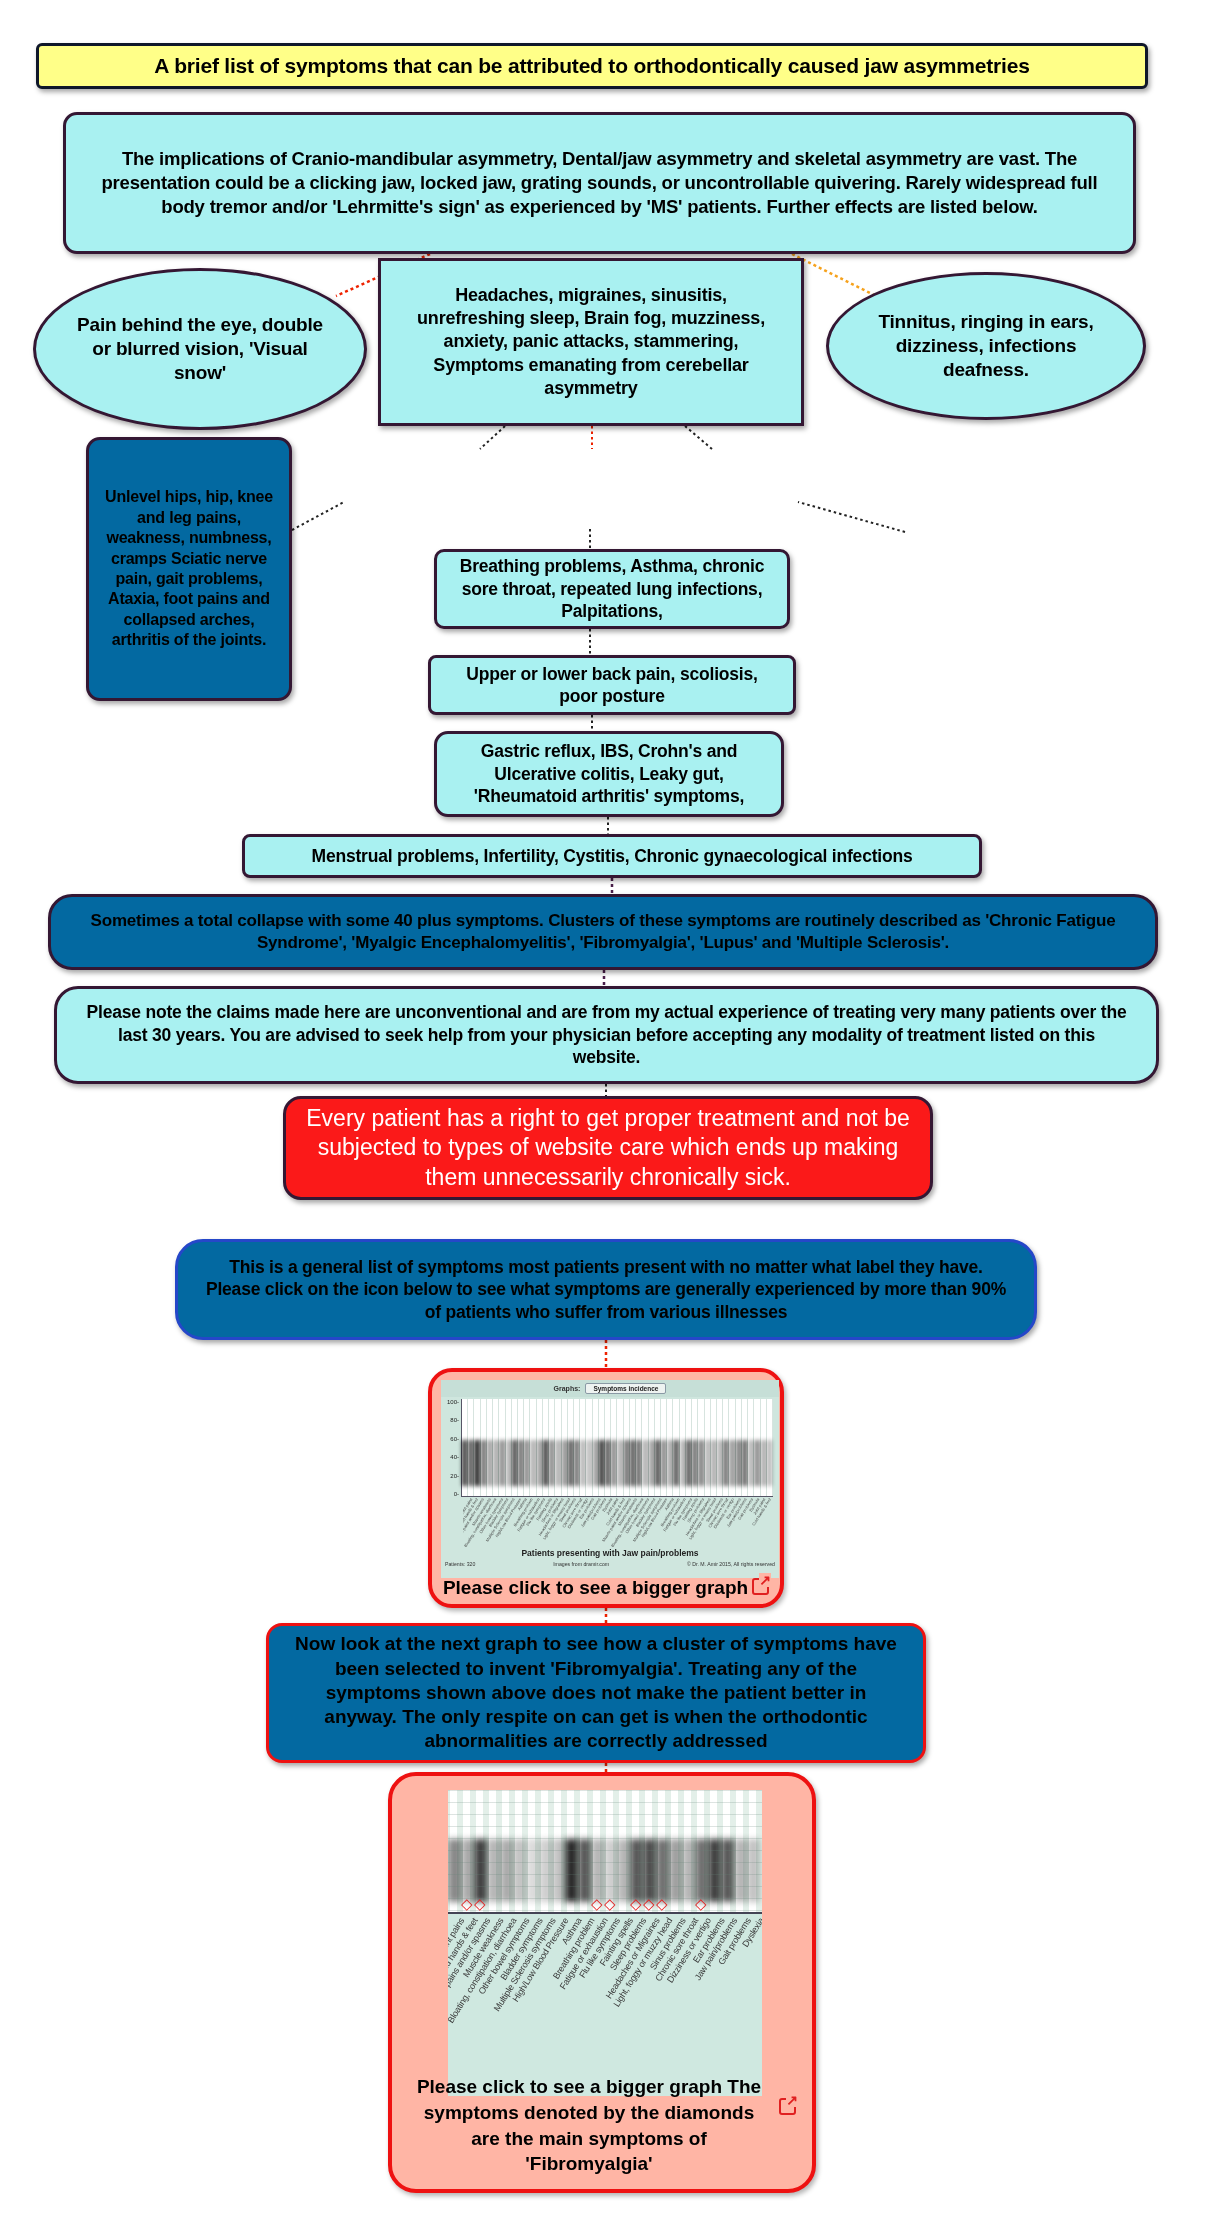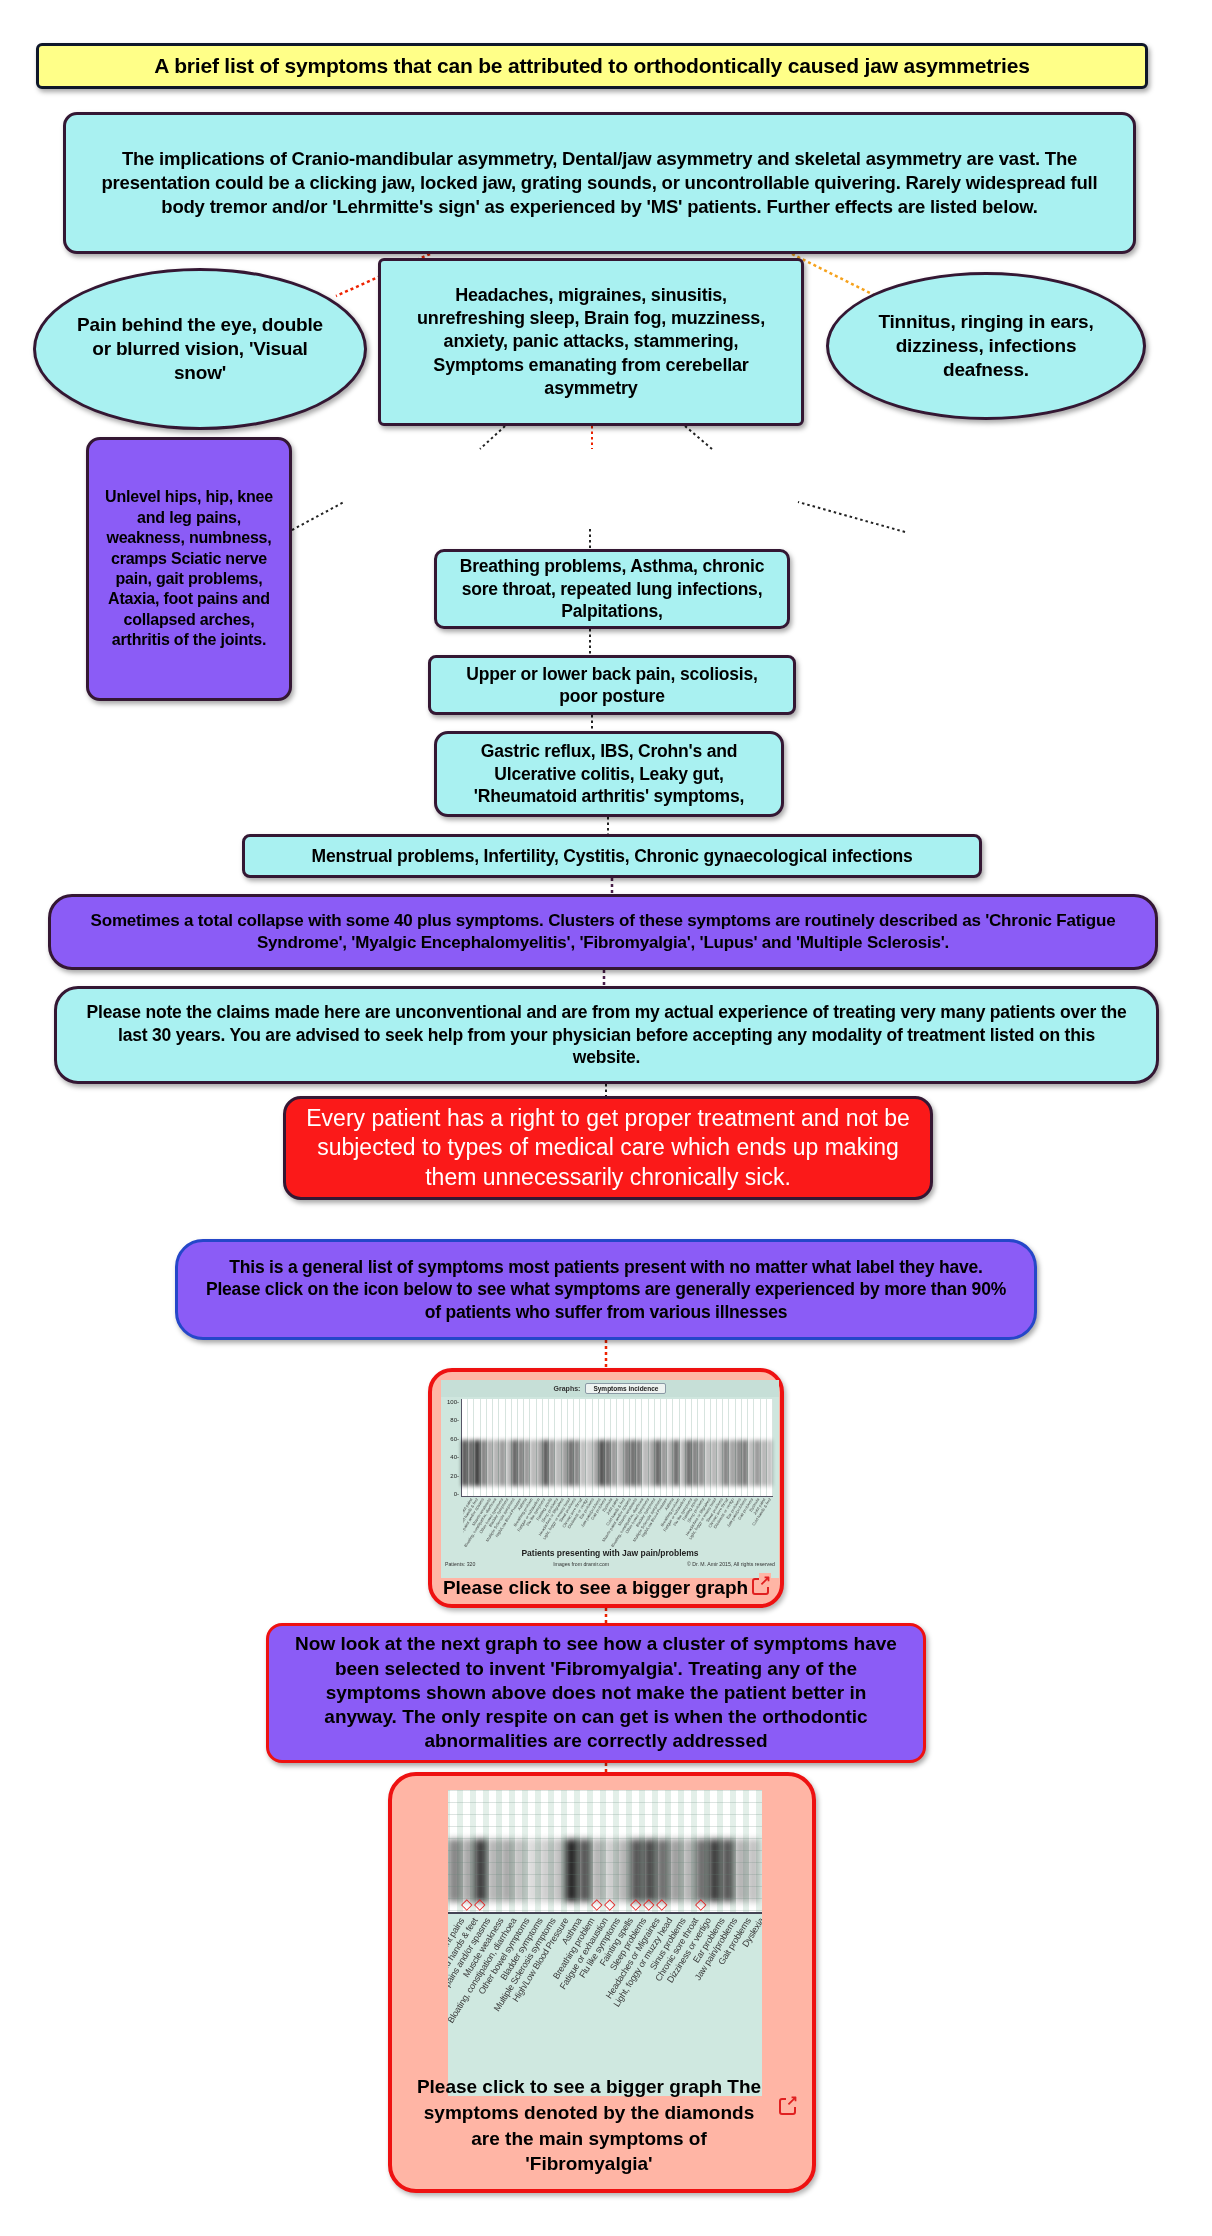--- a/index.html
+++ b/index.html
@@ -3,21 +3,21 @@
 <meta charset="utf-8">
 <style>
   html,body{margin:0;padding:0;background:#ffffff;}
   #wrap{position:relative;width:1212px;height:2236px;background:#ffffff;
         font-family:"Liberation Sans",sans-serif;color:#000;overflow:hidden;}
   svg.connectors{position:absolute;left:0;top:0;z-index:0;}
   .node{position:absolute;box-sizing:border-box;display:flex;align-items:center;justify-content:center;
         text-align:center;font-weight:bold;z-index:1;line-height:1.28;letter-spacing:-0.2px;
         box-shadow:2px 3px 5px rgba(0,0,0,0.35);}
   .cyan{background:#a9f1f1;border:3px solid #341733;border-radius:14px;}
-  .yellow{background:#8b5cf6;border:3px solid #341733;border-radius:14px;}
+  .yellow{background:#0369a1;border:3px solid #341733;border-radius:14px;}
   .ellipse{background:#a9f1f1;border:3px solid #341733;border-radius:50%;}
   .titlebox{background:#ffff88;border:3px solid #0f172a;border-radius:6px;font-size:21px;}
   .redbox{background:#fb1919;border:3px solid #341733;border-radius:18px;color:#fff;
           font-weight:400;font-size:23px;letter-spacing:0;}
   .bluebord{border:3px solid #2547c9;border-radius:16px;}
   .redbord{border:3px solid #ee1111;border-radius:16px;}
   .graphcard{position:absolute;box-sizing:border-box;background:#ffb5a5;border:4px solid #ee1111;
              border-radius:24px;z-index:1;box-shadow:2px 3px 5px rgba(0,0,0,0.3);}
   
   .g1panel{position:absolute;left:9px;top:8px;width:338px;height:198px;background:#cfe6de;overflow:hidden;}
@@ -86,41 +86,41 @@
     <line x1="606" y1="1608" x2="606" y2="1625" stroke="#ee2200" stroke-width="2.5" stroke-dasharray="3 3"></line>
     <line x1="606" y1="1763" x2="606" y2="1774" stroke="#ee2200" stroke-width="2.5" stroke-dasharray="3 3"></line>
   </svg>
 
   <div class="node titlebox" style="left:36px;top:43px;width:1112px;height:46px;">A brief list of symptoms that can be attributed to orthodontically caused jaw asymmetries</div>
 
   <div class="node cyan" style="left:63px;top:112px;width:1073px;height:142px;font-size:18.5px;padding:0 34px;">The implications of Cranio-mandibular asymmetry, Dental/jaw asymmetry and skeletal asymmetry are vast. The presentation could be a clicking jaw, locked jaw, grating sounds, or uncontrollable quivering. Rarely widespread full body tremor and/or 'Lehrmitte's sign' as experienced by 'MS' patients. Further effects are listed below.</div>
 
   <div class="node ellipse" style="left:33px;top:268px;width:334px;height:162px;font-size:19px;padding:0 34px;">Pain behind the eye, double or blurred vision, 'Visual snow'</div>
 
-  <div class="node cyan" style="left:378px;top:258px;width:426px;height:168px;font-size:18px;padding:0 18px;border-radius:6px;">Headaches, migraines, sinusitis, unrefreshing sleep, Brain fog, muzziness, anxiety, panic attacks, stammering, Symptoms emanating from cerebellar asymmetry</div>
+  <div class="node cyan" style="left:378px;top:258px;width:426px;height:168px;font-size:18px;padding:0 18px;border-radius:0;">Headaches, migraines, sinusitis, unrefreshing sleep, Brain fog, muzziness, anxiety, panic attacks, stammering, Symptoms emanating from cerebellar asymmetry</div>
 
   <div class="node ellipse" style="left:826px;top:272px;width:320px;height:148px;font-size:19px;padding:0 32px;">Tinnitus, ringing in ears, dizziness, infections deafness.</div>
 
   <div class="node yellow" style="left:86px;top:437px;width:206px;height:264px;font-size:16px;padding:0 10px;">Unlevel hips, hip, knee and leg pains, weakness, numbness, cramps Sciatic nerve pain, gait problems, Ataxia, foot pains and collapsed arches, arthritis of the joints.</div>
 
 
 
   <div class="node cyan" style="left:434px;top:549px;width:356px;height:80px;font-size:17.5px;padding:0 14px;border-radius:10px;">Breathing problems, Asthma, chronic sore throat, repeated lung infections, Palpitations,</div>
 
   <div class="node cyan" style="left:428px;top:655px;width:368px;height:60px;font-size:17.5px;padding:0 14px;border-radius:8px;">Upper or lower back pain, scoliosis, poor posture</div>
 
   <div class="node cyan" style="left:434px;top:731px;width:350px;height:86px;font-size:17.5px;padding:0 12px;">Gastric reflux, IBS, Crohn's and Ulcerative colitis, Leaky gut, 'Rheumatoid arthritis' symptoms,</div>
 
   <div class="node cyan" style="left:242px;top:834px;width:740px;height:44px;font-size:17.5px;padding:0 8px;border-radius:8px;">Menstrual problems, Infertility, Cystitis, Chronic gynaecological infections</div>
 
   <div class="node yellow" style="left:48px;top:894px;width:1110px;height:76px;font-size:17px;padding:0 26px;border-radius:24px;">Sometimes a total collapse with some 40 plus symptoms. Clusters of these symptoms are routinely described as 'Chronic Fatigue Syndrome', 'Myalgic Encephalomyelitis', 'Fibromyalgia', 'Lupus' and 'Multiple Sclerosis'.</div>
 
   <div class="node cyan" style="left:54px;top:986px;width:1105px;height:98px;font-size:17.5px;padding:0 28px;border-radius:24px;">Please note the claims made here are unconventional and are from my actual experience of treating very many patients over the last 30 years. You are advised to seek help from your physician before accepting any modality of treatment listed on this website.</div>
 
-  <div class="node redbox" style="left:283px;top:1096px;width:650px;height:104px;padding:0 16px;">Every patient has a right to get proper treatment and not be subjected to types of medical care which ends up making them unnecessarily chronically sick.</div>
+  <div class="node redbox" style="left:283px;top:1096px;width:650px;height:104px;padding:0 16px;">Every patient has a right to get proper treatment and not be subjected to types of website care which ends up making them unnecessarily chronically sick.</div>
 
   <div class="node yellow bluebord" style="left:175px;top:1239px;width:862px;height:101px;font-size:17.5px;padding:0 26px;border-radius:28px;">This is a general list of symptoms most patients present with no matter what label they have. Please click on the icon below to see what symptoms are generally experienced by more than 90% of patients who suffer from various illnesses</div>
 
   <div class="graphcard" style="left:428px;top:1368px;width:356px;height:240px;">
     <div class="g1panel">
       <div class="g1head">
         <span>Graphs:</span>
         <span class="g1btn">Symptoms incidence</span>
       </div>
       <div class="g1chart">

